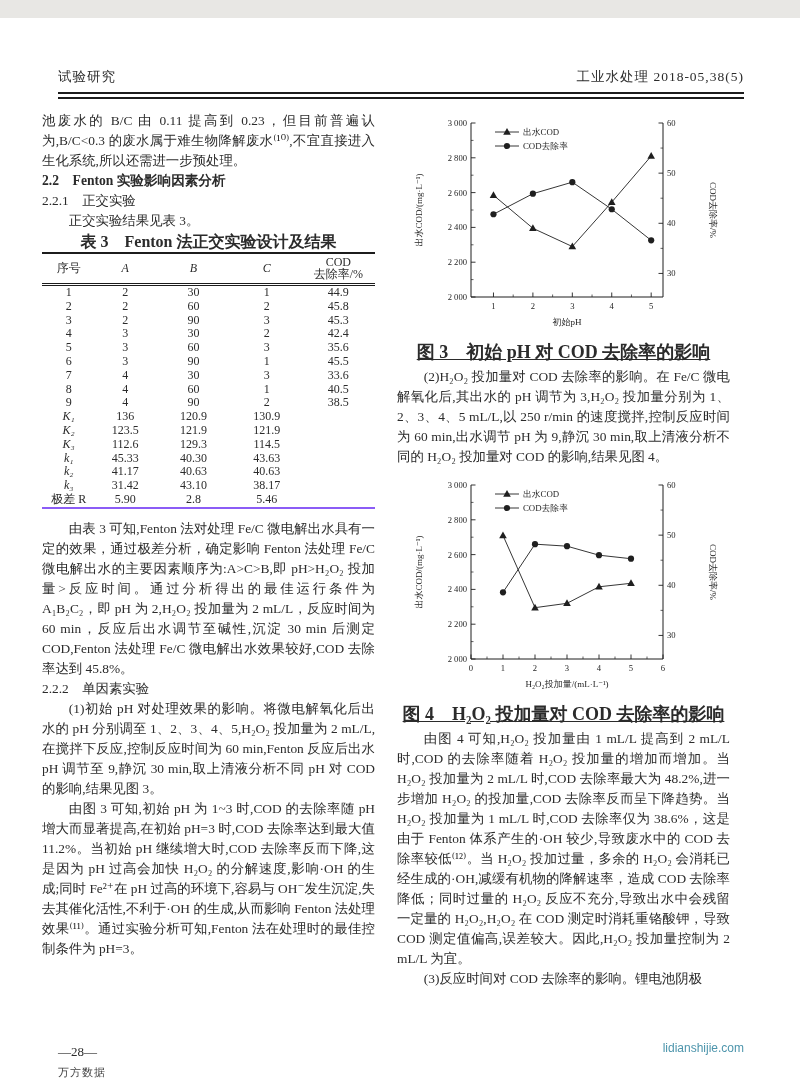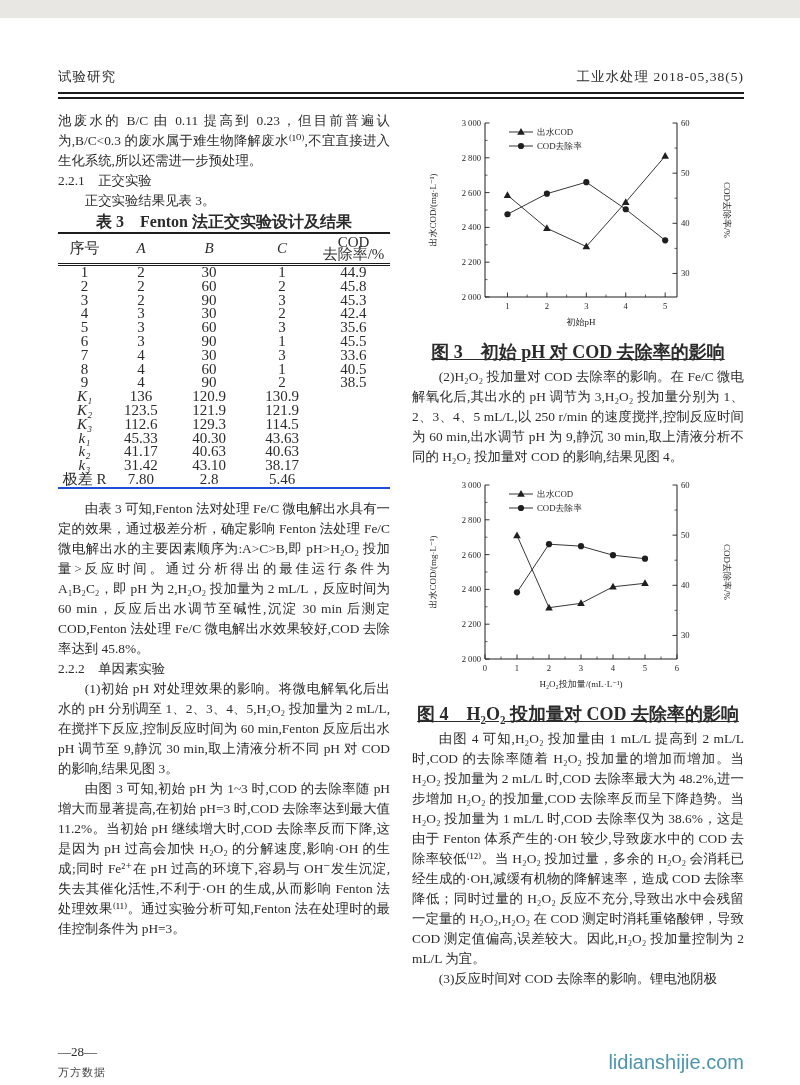--- a/index.html
+++ b/index.html
@@ -21,86 +21,87 @@
     font-size:13.5px;letter-spacing:1px;
   }
   .double-rule{
     margin:0 56px 0 58px;
     border-top:2.2px solid #1c1c1c;
     border-bottom:2.2px solid #1c1c1c;
     height:3px;
   }
   .columns{
     display:flex;gap:22px;
-    padding:12px 56px 0 58px;
+    padding:12px 56px 0 42px;
   }
   .col{width:333px;}
   .para{
     margin:0;font-size:13.4px;line-height:20px;
     text-align:justify;text-indent:2em;
   }
   .para.noindent{text-indent:0;}
   .sec-heading{
     margin:0;font-size:13.6px;line-height:20px;font-weight:bold;
   }
   .sub-heading{
     margin:0;font-size:13.4px;line-height:20px;font-weight:normal;
   }
   .table-caption{
     margin-top:2px;
     text-align:center;font-weight:bold;font-size:16px;line-height:18px;
   }
   table.data-table{
     width:100%;border-collapse:collapse;margin-top:1px;
-    border-top:2px solid #1c1c1c;border-bottom:2px solid #1d4ed8;
-    font-size:15px;
+    border-top:2px solid #1c1c1c;border-bottom:2px solid #8b5cf6;
+    font-size:12px;
   }
   table.data-table th{
     font-weight:normal;padding:2px 0 3px;line-height:12px;
     border-bottom:3px double #1c1c1c;
     white-space:pre-line;text-align:center;
   }
   table.data-table th.ital{font-style:italic;}
   table.data-table td{
     text-align:center;padding:0;height:13.8px;line-height:13.8px;
   }
   table.data-table td.ital{font-style:italic;}
   figure{margin:0;padding:0;}
   figure svg{display:block;margin:0 auto;}
   figcaption{
     text-align:center;font-weight:bold;font-size:18px;line-height:18px;margin-top:2px;text-decoration:underline;
   }
   .fig-wrap{margin-bottom:4px;}
   .page-footer{
     position:absolute;left:58px;right:56px;bottom:20px;
-    display:flex;justify-content:space-between;align-items:center;
+    display:flex;justify-content:space-between;align-items:flex-start;
   }
   .footer-left{font-size:13px;line-height:21px;}
   .footer-watermark{font-size:11px;color:#3f3f3f;letter-spacing:1px;}
   .site-link{
     font-family:"Liberation Sans","DejaVu Sans",sans-serif;
-    font-size:20px;text-decoration:none;
+    font-size:12px;text-decoration:none;
   }
   .mt6{margin-top:6px;} .mt10{margin-top:10px;}
 </style>
 </head>
 <body>
 
 <div class="page">
 
   <div class="page-header">
     <span>试验研究</span>
     <span>工业水处理 2018-05,38(5)</span>
   </div>
   <div class="double-rule"></div>
 
   <div class="columns">
 
     <div class="col">
       <p class="para noindent">池废水的 B/C 由 0.11 提高到 0.23，但目前普遍认为,B/C&lt;0.3 的废水属于难生物降解废水⁽¹⁰⁾,不宜直接进入生化系统,所以还需进一步预处理。</p>
+      <h3 class="sec-heading">2.2　Fenton 实验影响因素分析</h3>
       <h4 class="sub-heading">2.2.1　正交实验</h4>
       <p class="para">正交实验结果见表 3。</p>
 
       <div class="table-caption">表 3　Fenton 法正交实验设计及结果</div>
       <table class="data-table">
         <thead>
             <tr id="t3-head">
               <th style="width: 16%;">序号</th>
               <th class="ital" style="width: 18%;">A</th>
               <th class="ital" style="width: 23%;">B</th>
@@ -210,21 +211,21 @@
             </tr>
             <tr>
               <td class="ital">k₃</td>
               <td>31.42</td>
               <td>43.10</td>
               <td>38.17</td>
               <td></td>
             </tr>
             <tr>
               <td>极差 R</td>
-              <td>7.80</td>
+              <td>5.90</td>
               <td>2.8</td>
               <td>5.46</td>
               <td></td>
             </tr>
           </tbody>
       </table>
 
       <p class="para mt10">由表 3 可知,Fenton 法对处理 Fe/C 微电解出水具有一定的效果，通过极差分析，确定影响 Fenton 法处理 Fe/C 微电解出水的主要因素顺序为:A&gt;C&gt;B,即 pH&gt;H₂O₂ 投加量&gt;反应时间。通过分析得出的最佳运行条件为 A₁B₂C₂，即 pH 为 2,H₂O₂ 投加量为 2 mL/L，反应时间为 60 min，反应后出水调节至碱性,沉淀 30 min 后测定 COD,Fenton 法处理 Fe/C 微电解出水效果较好,COD 去除率达到 45.8%。</p>
       <h4 class="sub-heading">2.2.2　单因素实验</h4>
       <p class="para">(1)初始 pH 对处理效果的影响。将微电解氧化后出水的 pH 分别调至 1、2、3、4、5,H₂O₂ 投加量为 2 mL/L,在搅拌下反应,控制反应时间为 60 min,Fenton 反应后出水 pH 调节至 9,静沉 30 min,取上清液分析不同 pH 对 COD 的影响,结果见图 3。</p>

